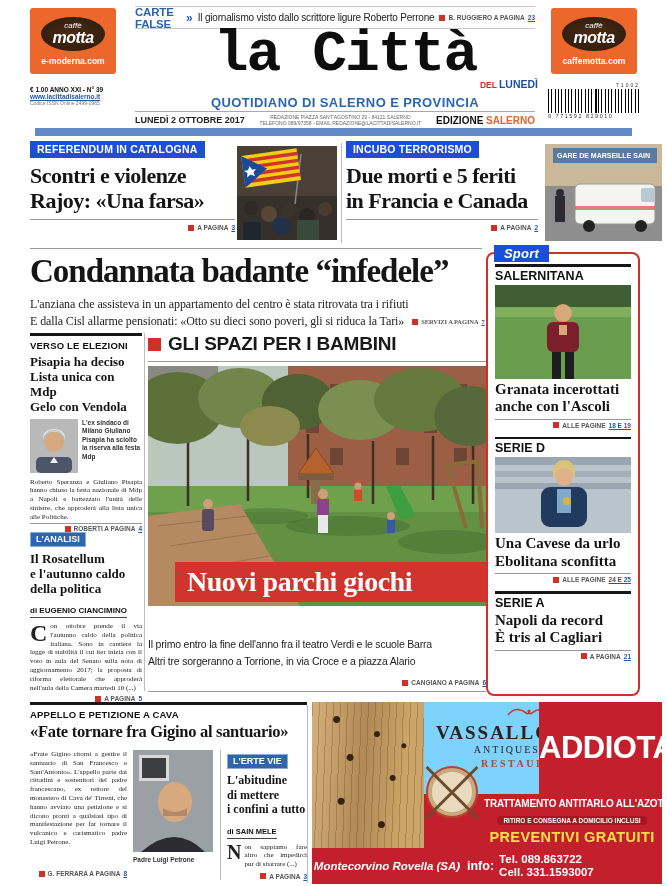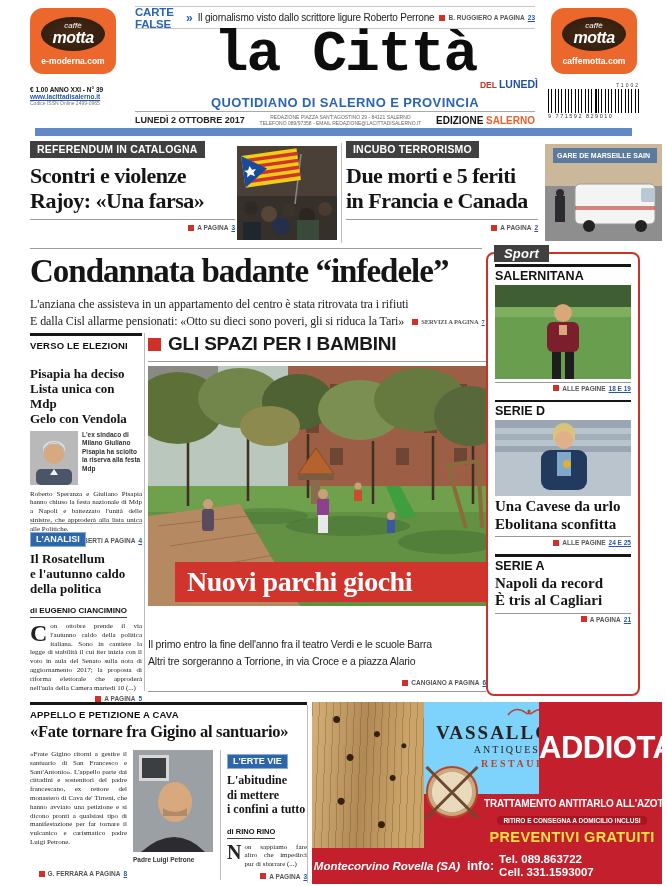--- a/index.html
+++ b/index.html
@@ -2,36 +2,36 @@
 <html><head>
 <meta charset="utf-8">
 <style>
 *{margin:0;padding:0;box-sizing:border-box}
 html,body{background:#ddd}
 body{font-family:"Liberation Sans",sans-serif}
 .page{position:relative;width:667px;height:886px;background:#fff;margin:0 auto;overflow:hidden}
 .abs{position:absolute}
 .hl{font-family:"Liberation Serif",serif;font-weight:bold;color:#151515}
 .hl span{display:block}
-.kbar{background:#404040;color:#fff;font-weight:bold;font-size:10.5px;line-height:17px;padding:0 7px;display:inline-block;letter-spacing:.2px}
+.kbar{background:#1d4ed8;color:#fff;font-weight:bold;font-size:10.5px;line-height:17px;padding:0 7px;display:inline-block;letter-spacing:.2px}
 .pageref{display:flex;align-items:center;justify-content:flex-end;gap:3px;font-size:6.5px;font-weight:bold;color:#555;white-space:nowrap}
 .pageref .sq{width:6px;height:6px;background:#cf3129;display:inline-block;flex:0 0 auto}
 .pageref .num{color:#2456a4;text-decoration:underline}
 .bluelab{background:#2c67ae;color:#fff;font-size:9px;font-weight:bold;line-height:15px;padding:0 6px;display:inline-block;box-shadow:inset 0 0 0 1px rgba(255,255,255,.45)}
 .thin{background:#9a9a9a;height:1px}
 .thick{background:#161616;height:2.5px}
 .vline{background:#bcbcbc;width:1px}
 .photo{overflow:hidden;display:block}
 .photo svg{display:block}
 
 .topstrip{left:135px;top:6px;width:400px;height:23px;border-top:1px solid #c9c9c9;border-bottom:1px solid #c9c9c9;display:flex;align-items:center;gap:5px}
 .ts-k{color:#2a65b2;font-weight:bold;font-size:11.5px;letter-spacing:-.2px}
 .ts-c{color:#2a65b2;font-weight:bold;font-size:12px}
 .ts-t{font-size:10px;color:#222;letter-spacing:-.2px;white-space:nowrap}
-.motta{width:86px;height:66px;background:#ec672c;border-radius:13px;display:flex;flex-direction:column;align-items:center;justify-content:center}
+.motta{width:86px;height:66px;background:#ec672c;border-radius:3px;display:flex;flex-direction:column;align-items:center;justify-content:center}
 .motta .oval{width:64px;height:34px;border-radius:50%;background:radial-gradient(#4a2c16,#2b190c);display:flex;flex-direction:column;align-items:center;justify-content:center;color:#fff}
 .motta .b1{font-style:italic;font-size:8px;line-height:8px}
 .motta .b2{font-style:italic;font-weight:bold;font-size:16px;line-height:15px;letter-spacing:-.5px}
 .motta .url{color:#fff;font-weight:bold;font-size:8.5px;margin-top:5px}
 .price1{font-weight:bold;font-size:6.5px;color:#111}
 .price2{font-weight:bold;font-size:6.5px;color:#2456a4;text-decoration:underline}
 .price3{font-size:5px;color:#777}
 .logo{left:150px;top:22px;width:390px;height:74px;text-align:center}
 .logo .t{font-family:Liberation Mono, monospace;font-weight:bold;font-size:58px;line-height:66px;letter-spacing:-2px;color:#0d0d0d}
 .logo .of{position:absolute;right:2px;bottom:4px;font-weight:bold}
@@ -259,20 +259,24 @@
           <rect width="136" height="94" fill="#6a9e4f"></rect>
           <rect width="136" height="22" fill="#3f5e33"></rect>
           <rect y="22" width="136" height="10" fill="#7fae5d"></rect>
           <circle cx="68" cy="28" r="9" fill="#d8a77a"></circle>
           <rect x="52" y="37" width="32" height="30" rx="6" fill="#7a1f2b"></rect>
           <rect x="57" y="67" width="9" height="27" fill="#1d1d1d"></rect>
           <rect x="70" y="67" width="9" height="27" fill="#1d1d1d"></rect>
           <rect x="64" y="40" width="8" height="10" fill="#d8a77a"></rect>
         </svg>
       </div>
+      <div class="hl sp-hl">
+        <span>Granata incerottati</span>
+        <span>anche con l'Ascoli</span>
+      </div>
       <div class="sp-thin"></div>
       <div class="pageref">
         <span class="sq"></span>
         <span>ALLE PAGINE</span>
         <span class="num">18 E 19</span>
       </div>
     </div>
 
     <div style="margin-top:8px">
       <div class="sp-rule"></div>
@@ -315,21 +319,21 @@
         <span>A PAGINA</span>
         <span class="num">21</span>
       </div>
     </div>
   </div>
 
   <div class="abs" style="left:30px;top:333px;width:112px;height:367px">
     <div class="abs" style="left:0;top:0;width:112px">
       <div class="thick"></div>
       <div class="lk" style="margin-top:4px">VERSO LE ELEZIONI</div>
-      <div class="hl lh" style="margin-top:15px">
+      <div class="hl lh" style="margin-top:3px">
         <span>Pisapia ha deciso</span>
         <span>Lista unica con Mdp</span>
         <span>Gelo con Vendola</span>
       </div>
       <div style="display:flex;gap:4px;margin-top:5px">
         <div class="photo" style="width:48px;height:54px;flex:0 0 auto">
           <svg width="48" height="54" viewBox="0 0 48 54">
             <rect width="48" height="54" fill="#b9b9b9"></rect>
             <path d="M13 22 a11 11 0 0 1 22 0 l0 -4 a11 8 0 0 0 -22 0 z" fill="#e6e6e6"></path>
             <circle cx="24" cy="23" r="10" fill="#d8a87e"></circle>
@@ -478,21 +482,21 @@
     <div class="lcap abs" style="left:103px;top:154px">Padre Luigi Petrone</div>
     <div class="vline abs" style="left:190px;top:48px;height:130px"></div>
 
     <div class="abs" style="left:197px;top:48px;width:80px">
       <span class="bluelab">L'ERTE VIE</span>
       <div class="hl erte-h" style="margin-top:4px">
         <span>L'abitudine</span>
         <span>di mettere</span>
         <span>i confini a tutto</span>
       </div>
-      <div style="margin-top:3px"><span class="byline" style="font-size:7.5px">di RINO RINO</span></div>
+      <div style="margin-top:3px"><span class="byline" style="font-size:7.5px">di SAIN MELE</span></div>
       <div class="lbody" style="margin-top:4px">
         <span class="dropcap" style="font-size:20px;line-height:17px">N</span><span>on sappiamo fare altro che impedirci pur di sbarrare (...)</span>
       </div>
       <div class="pageref" style="margin-top:4px">
         <span class="sq"></span>
         <span>A PAGINA</span>
         <span class="num">3</span>
       </div>
     </div>
   </div>

